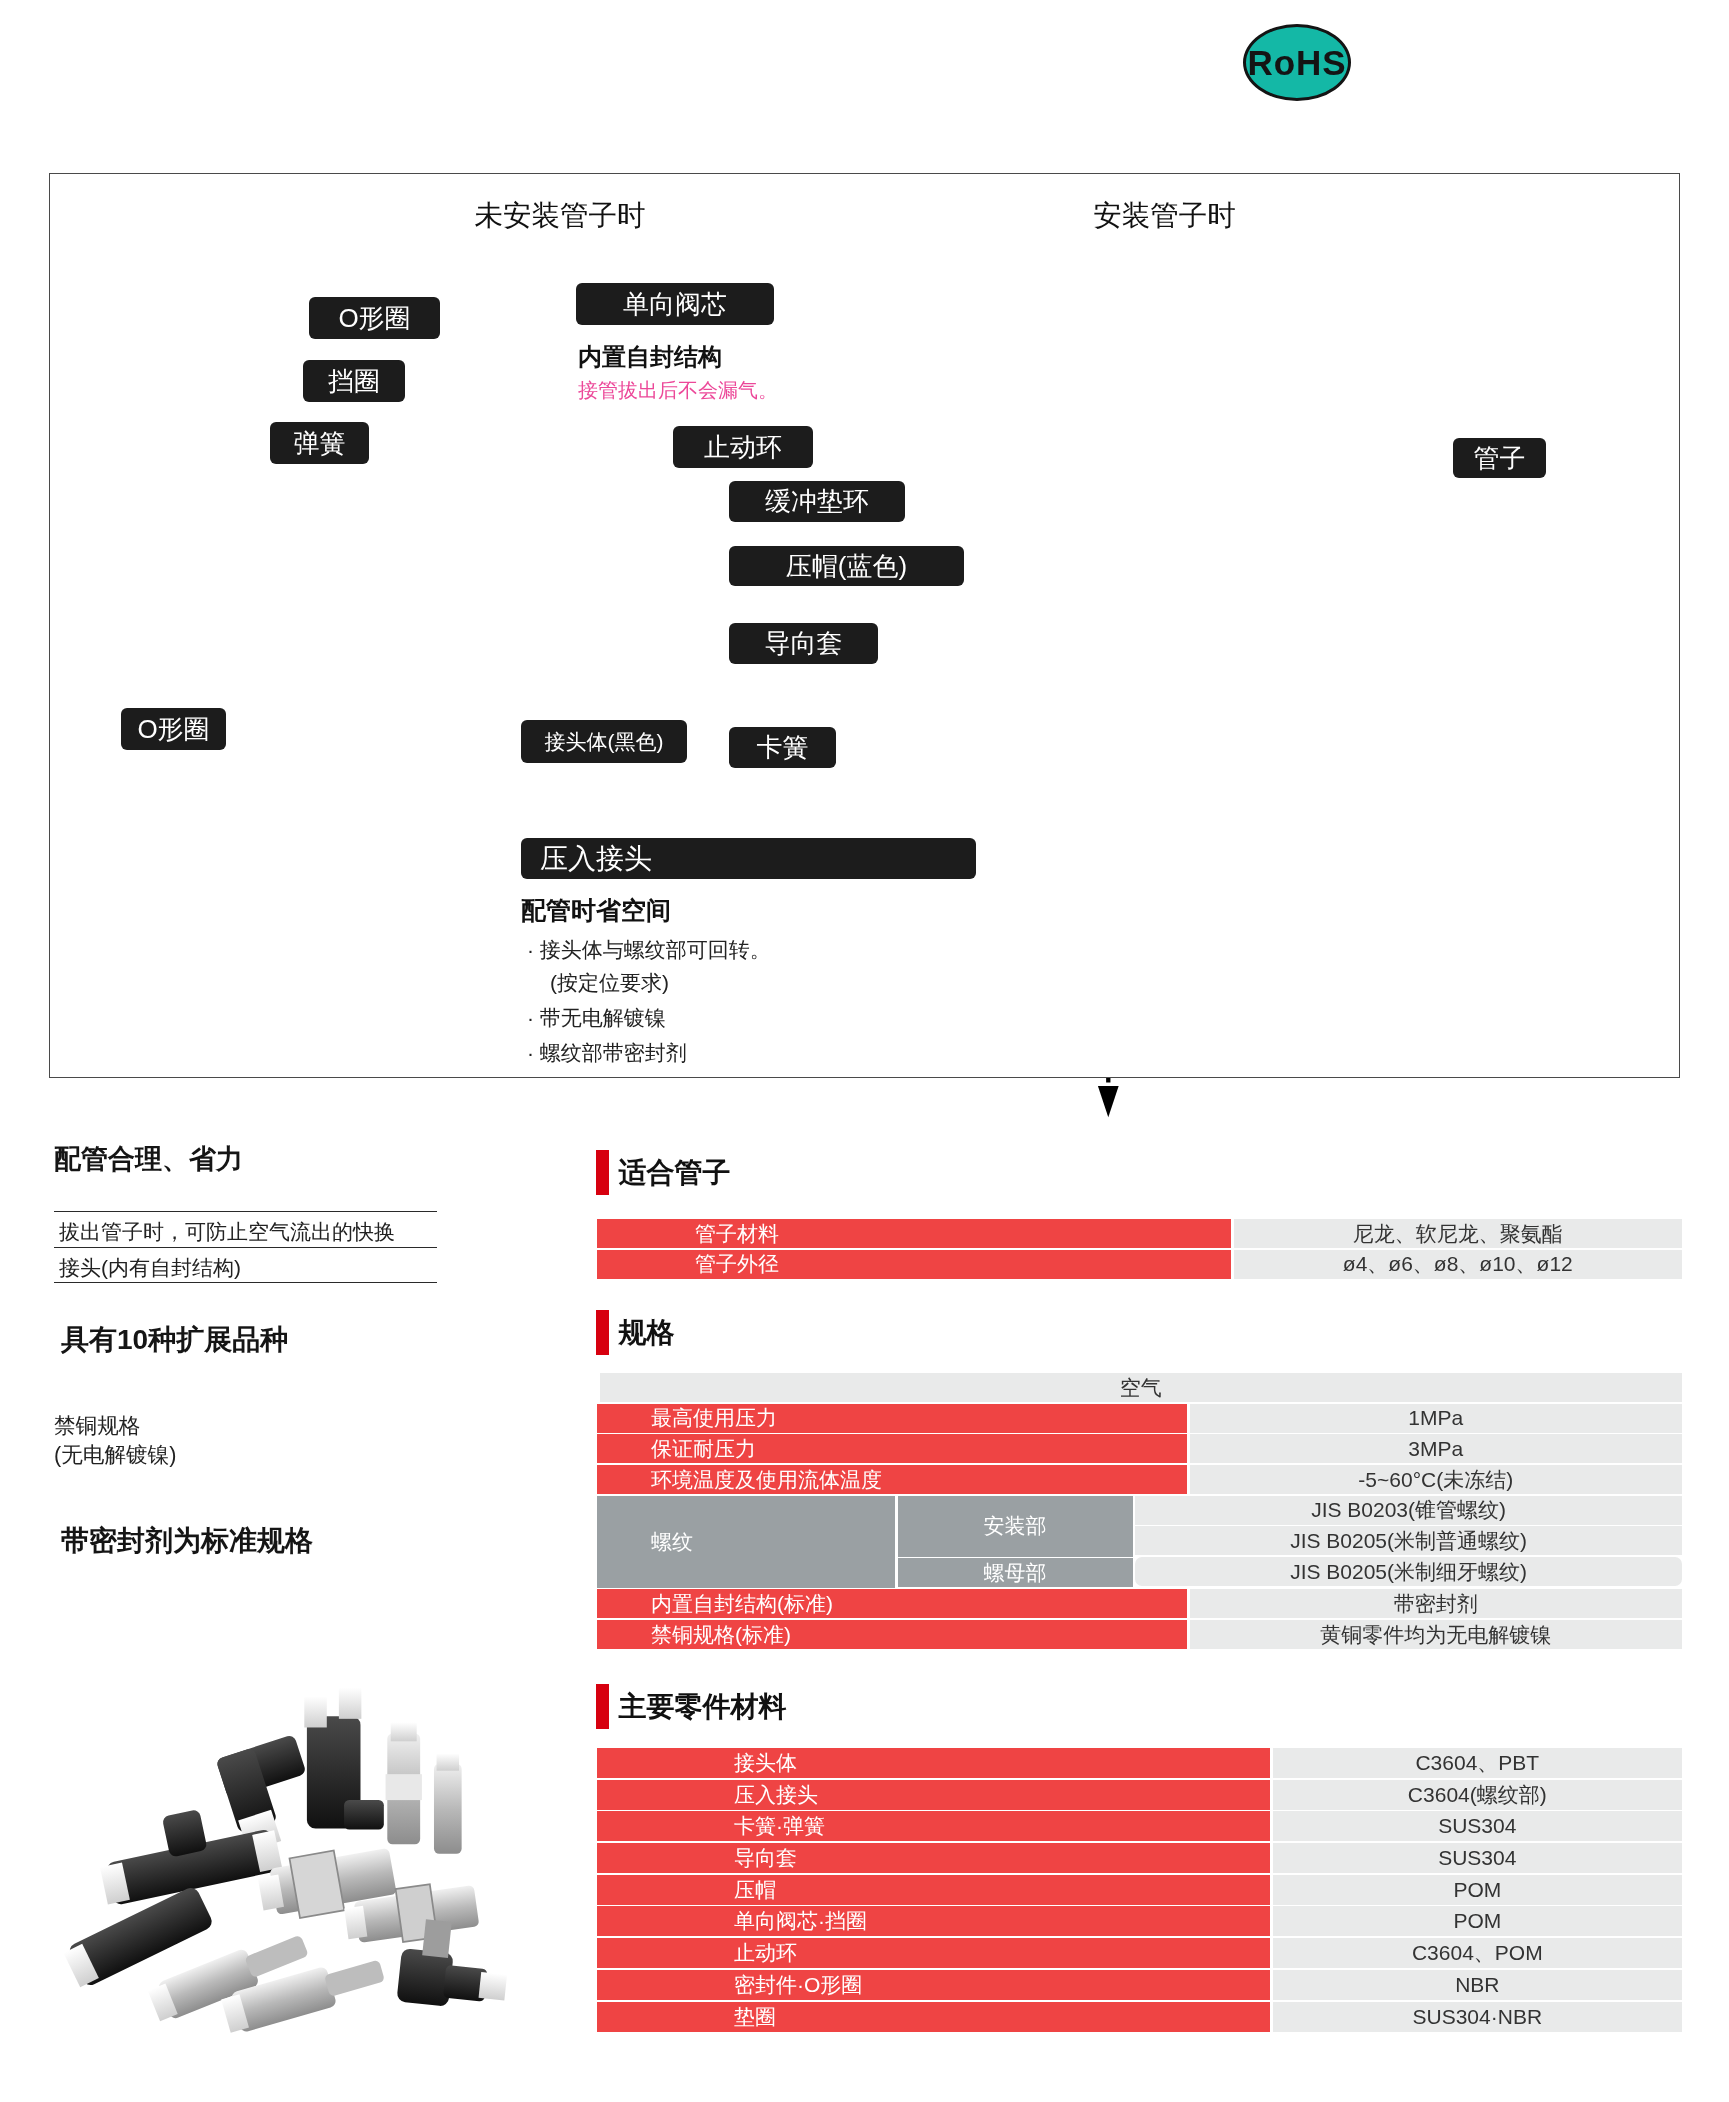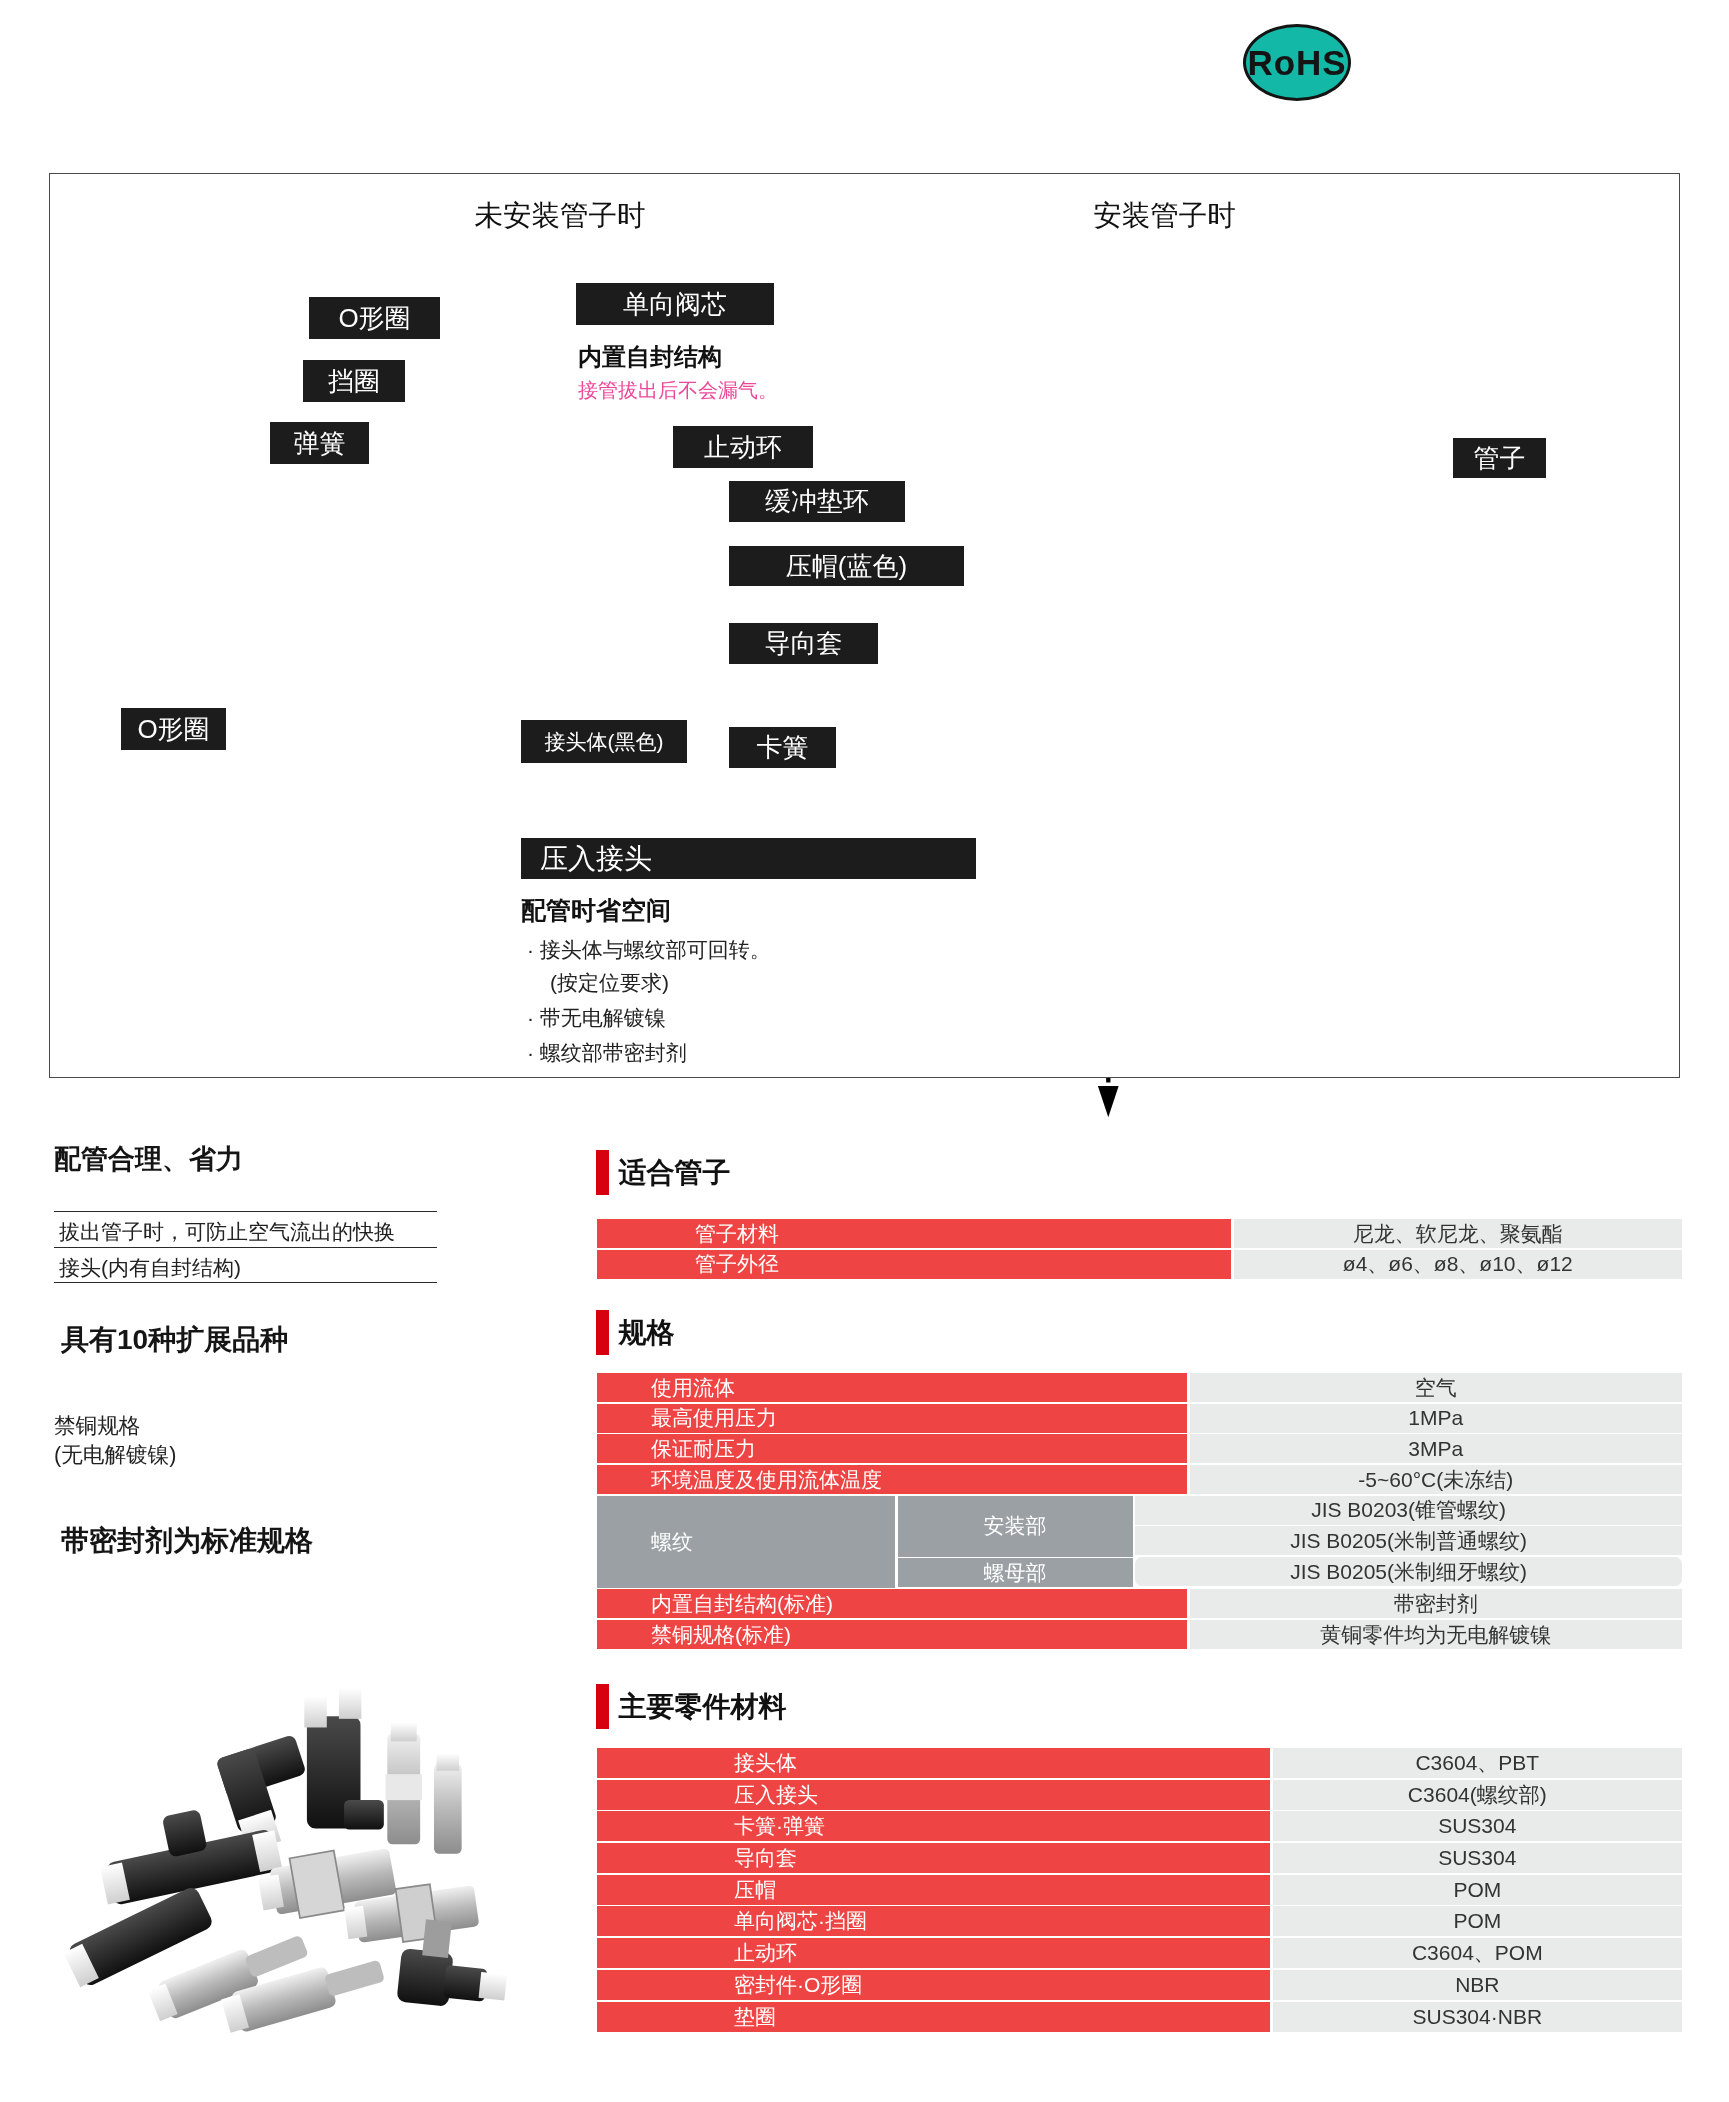--- a/index.html
+++ b/index.html
@@ -14,21 +14,21 @@
     left:1243px;top:24px;width:102px;height:71px;border:3.5px solid #141414;border-radius:50%;
     display:flex;align-items:center;justify-content:center;font-weight:bold;font-size:35px;color:#141414;
     letter-spacing:0.9px;background:#14b8a6;
   }
   
   .panel{left:49px;top:173px;width:1629px;height:903px;border:1.7px solid #4a4a4a;background:#fff;}
   .diag-title{font-size:28.5px;color:#111;text-align:center;font-weight:500;}
   
   .lbl{
     background:#1c1c1c;color:#fff;display:flex;align-items:center;justify-content:center;
-    font-size:26px;font-weight:500;white-space:nowrap;
+    font-size:26px;font-weight:500;white-space:nowrap;border-radius:6px;
   }
   .lbl.small{font-size:21px;}
   .lbl.left-align{justify-content:flex-start;padding-left:19px;font-size:28px;}
   .note-strong{font-size:24px;font-weight:600;color:#111;white-space:nowrap;}
   .note{font-size:20px;color:#ec4899;white-space:nowrap;}
   .bullet{font-size:21px;color:#222;white-space:nowrap;}
   
   .h-med{font-size:27px;font-weight:600;color:#151515;white-space:nowrap;}
   .h-big{font-size:28px;font-weight:600;color:#151515;white-space:nowrap;}
   .rule{border-top:1.7px solid #2a2a2a;height:0;width:383px;left:54px;}
@@ -297,21 +297,20 @@
     <div class="td">ø4、ø6、ø8、ø10、ø12</div>
   </div>
 </div>
 
 <div class="abs sec" style="left:596px;top:1310px;">
   <div class="bar"></div>
   <div class="sec-title">规格</div>
 </div>
 <div class="abs tbl" style="left:597px;top:1373px;width:1085px;">
   <div class="trow">
-    <div class="th pad-spec">使用流体</div>
       <div class="gap"></div>
     <div class="td">空气</div>
   </div>
   <div class="trow">
     <div class="th pad-spec">最高使用压力</div>
       <div class="gap"></div>
     <div class="td">1MPa</div>
   </div>
   <div class="trow">
     <div class="th pad-spec">保证耐压力</div>

